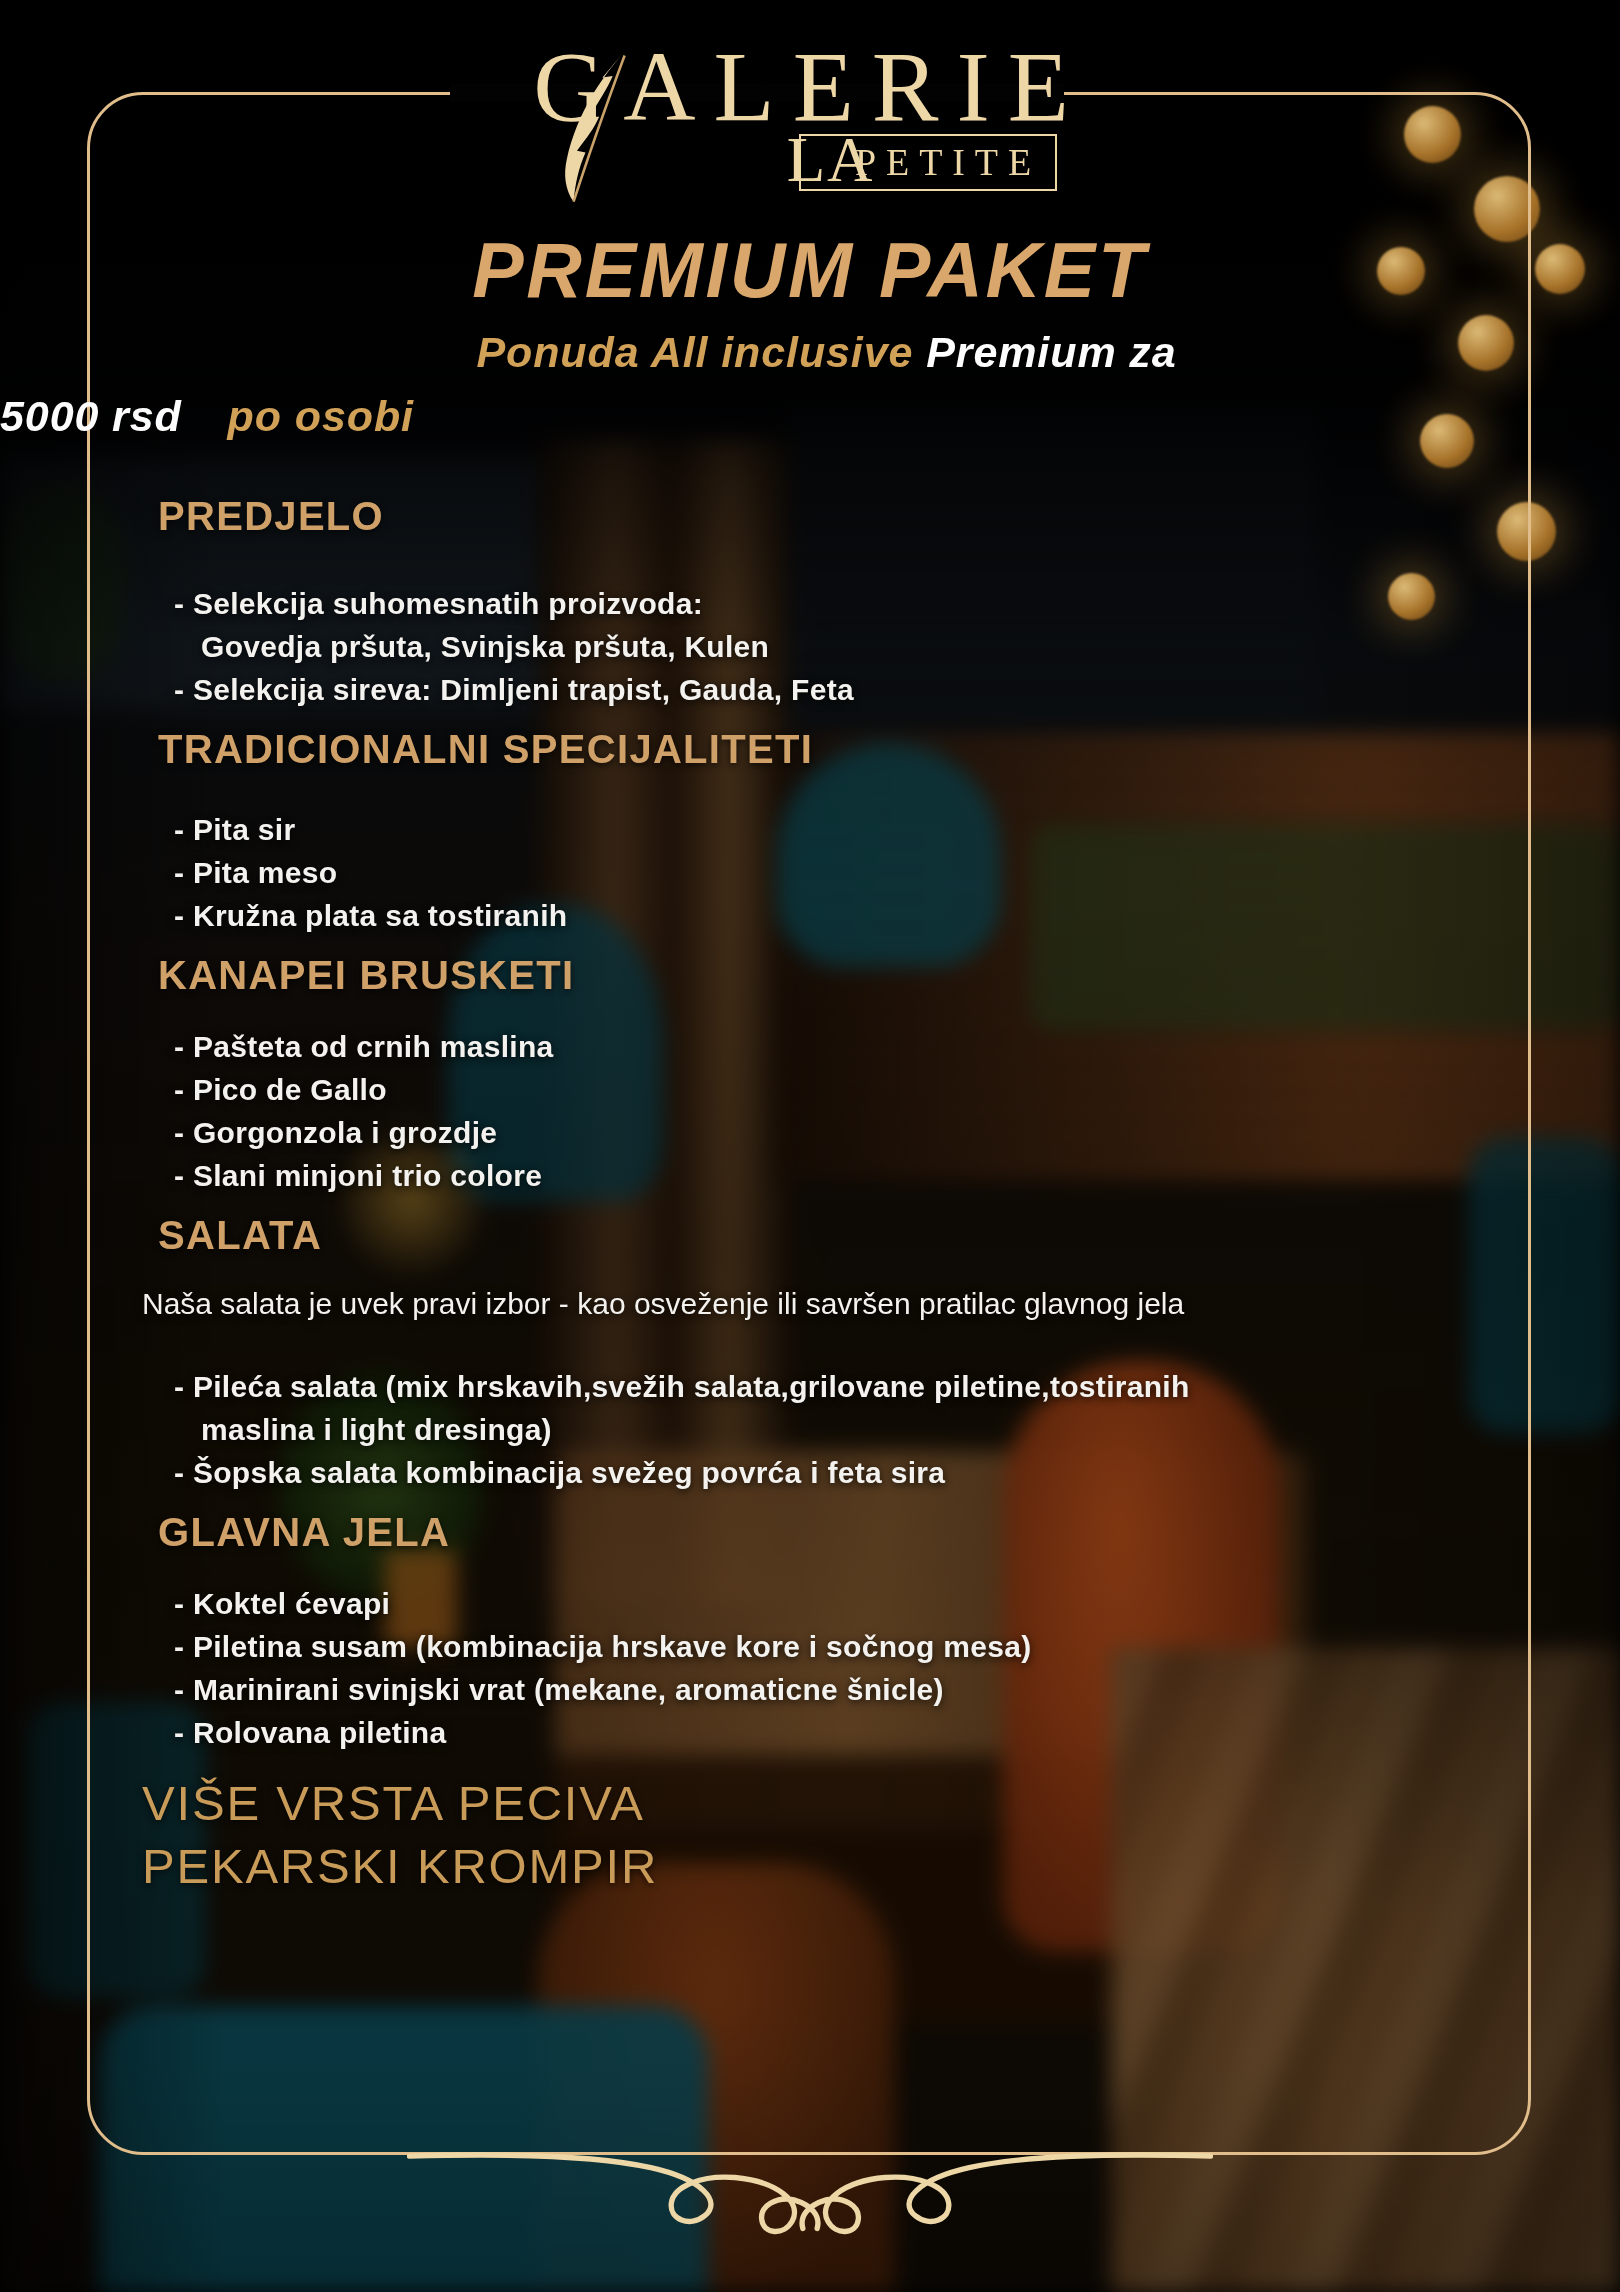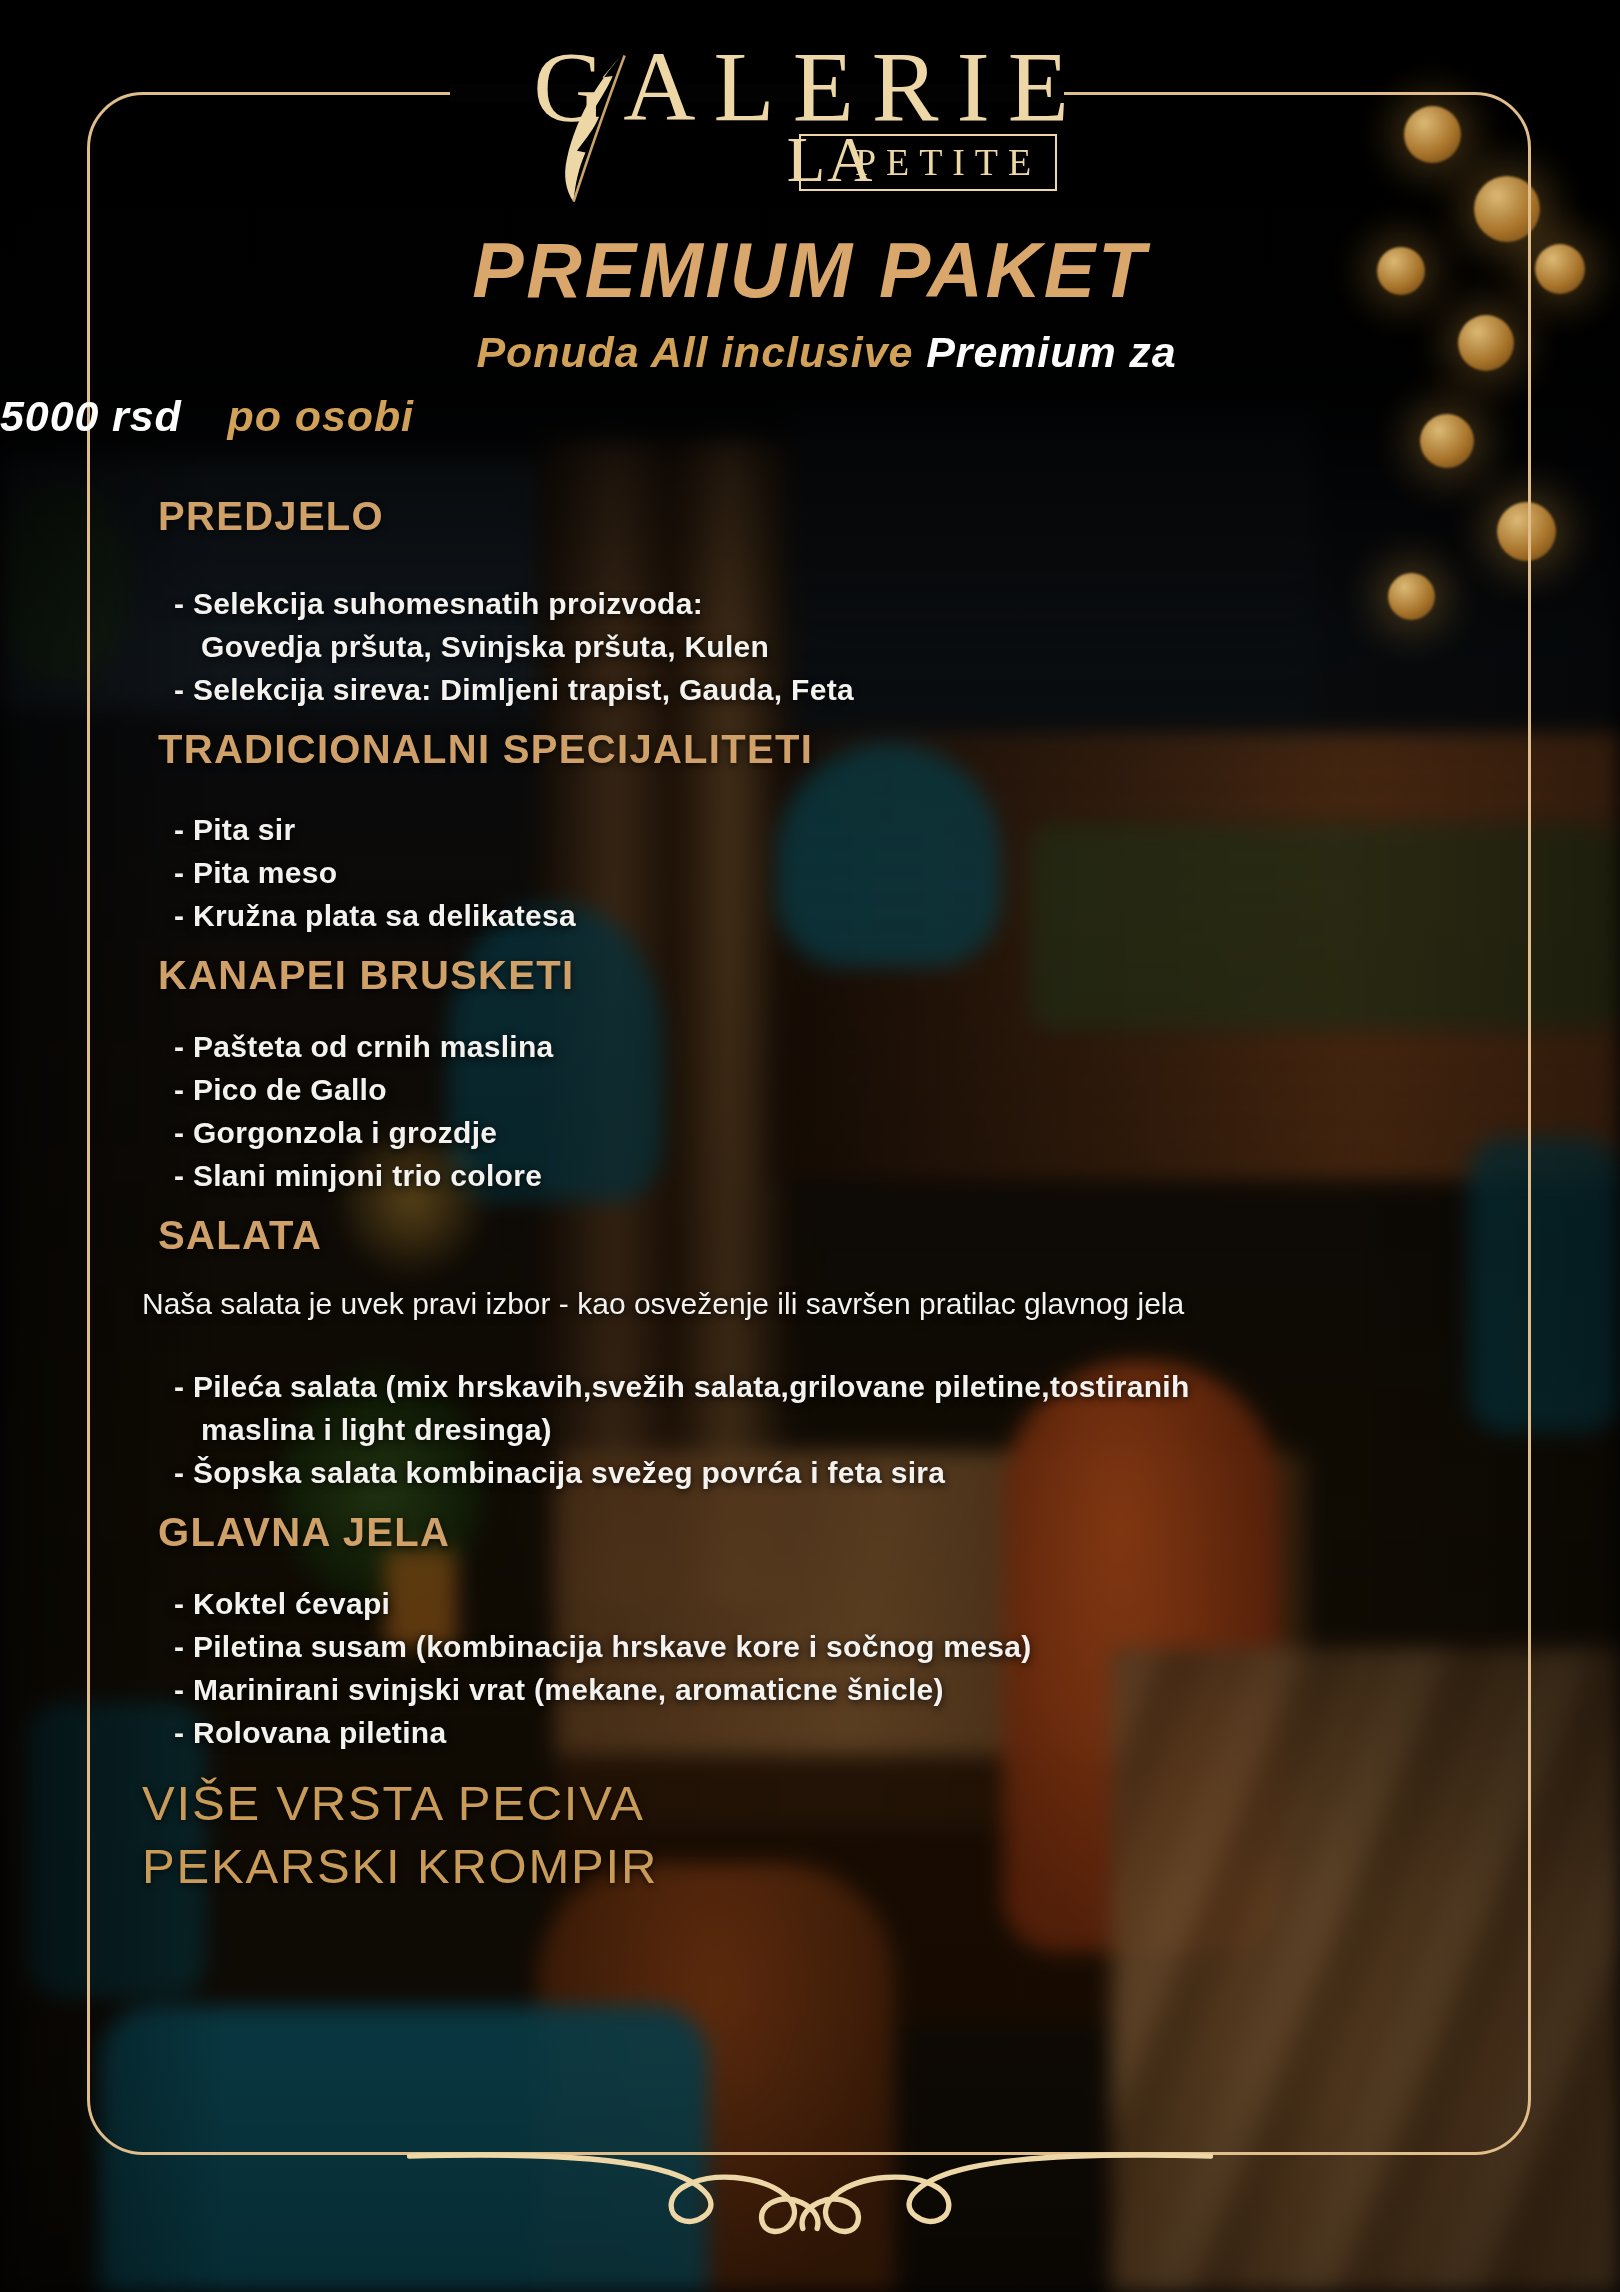--- a/index.html
+++ b/index.html
@@ -166,21 +166,21 @@
         <div class="item indent">Govedja pršuta, Svinjska pršuta, Kulen</div>
         <div class="item">- Selekcija sireva:  Dimljeni trapist, Gauda, Feta</div>
       </div>
     </section>
 
     <section>
       <h2 class="sec sec-trad">TRADICIONALNI SPECIJALITETI</h2>
       <div class="items tight">
         <div class="item">- Pita sir</div>
         <div class="item">- Pita meso</div>
-        <div class="item">- Kružna plata sa delikatesa</div>
+        <div class="item">- Kružna plata sa tostiranih</div>
       </div>
     </section>
 
     <section>
       <h2 class="sec sec-kanapei">KANAPEI BRUSKETI</h2>
       <div class="items tight2">
         <div class="item">- Pašteta od crnih maslina</div>
         <div class="item">- Pico de Gallo</div>
         <div class="item">- Gorgonzola i grozdje</div>
         <div class="item">- Slani minjoni trio colore</div>

